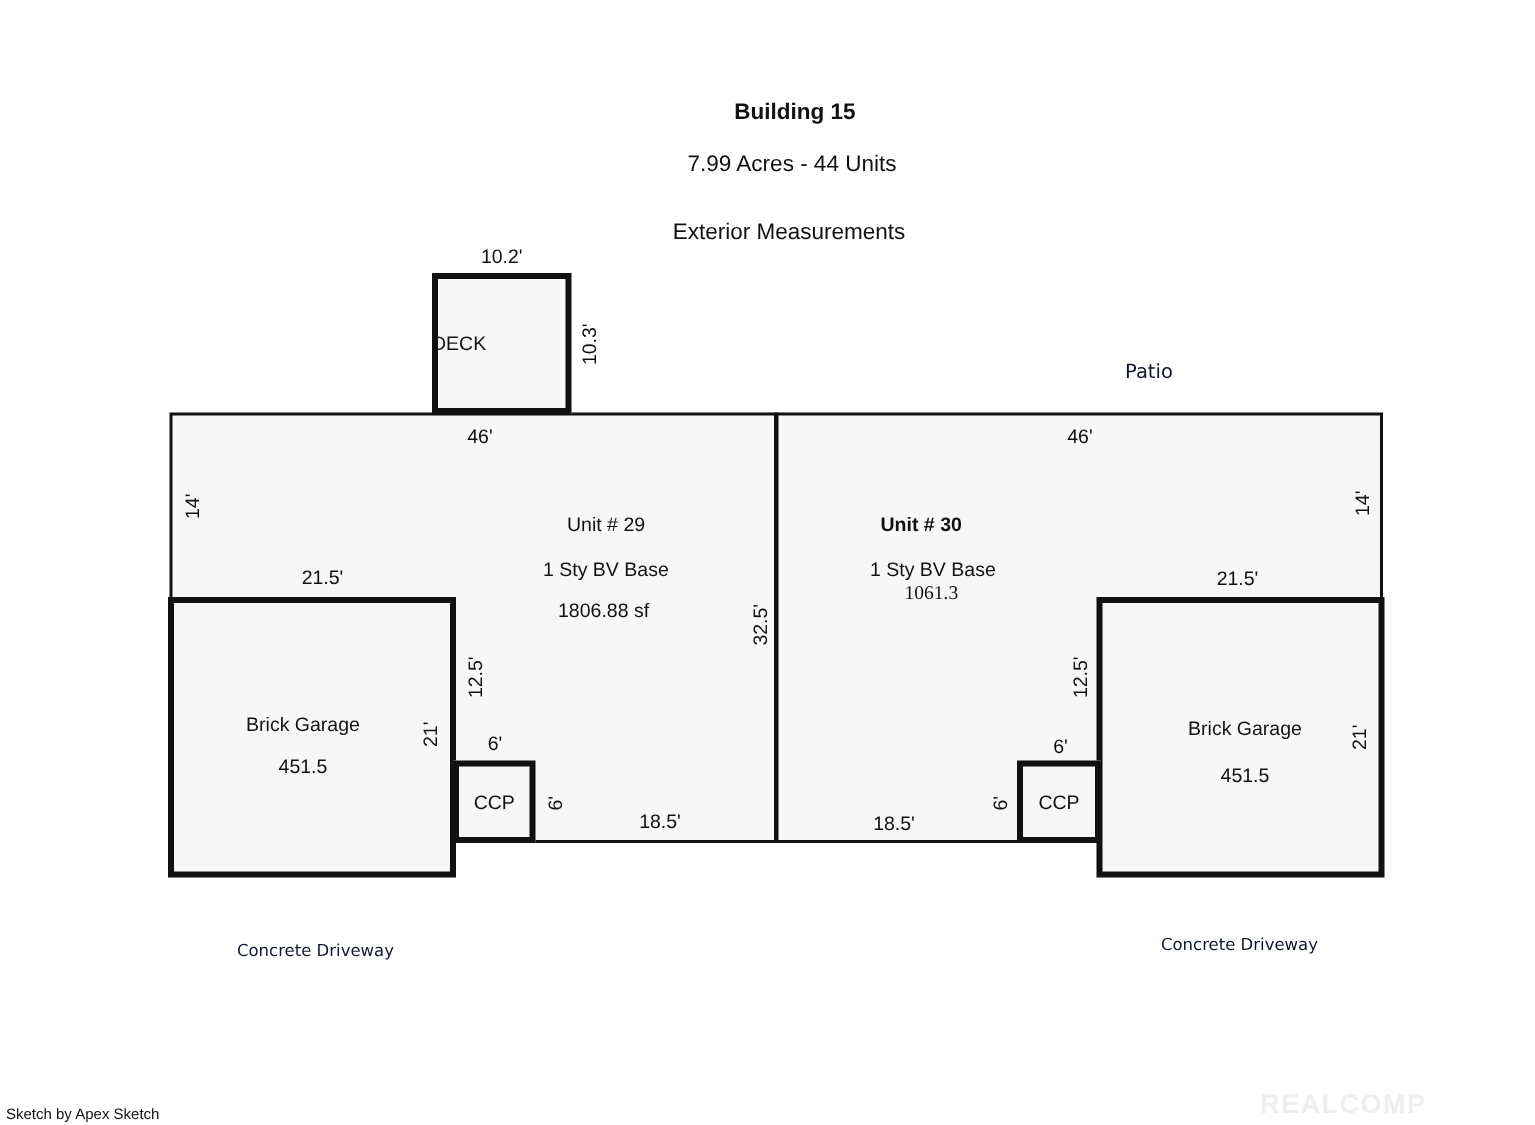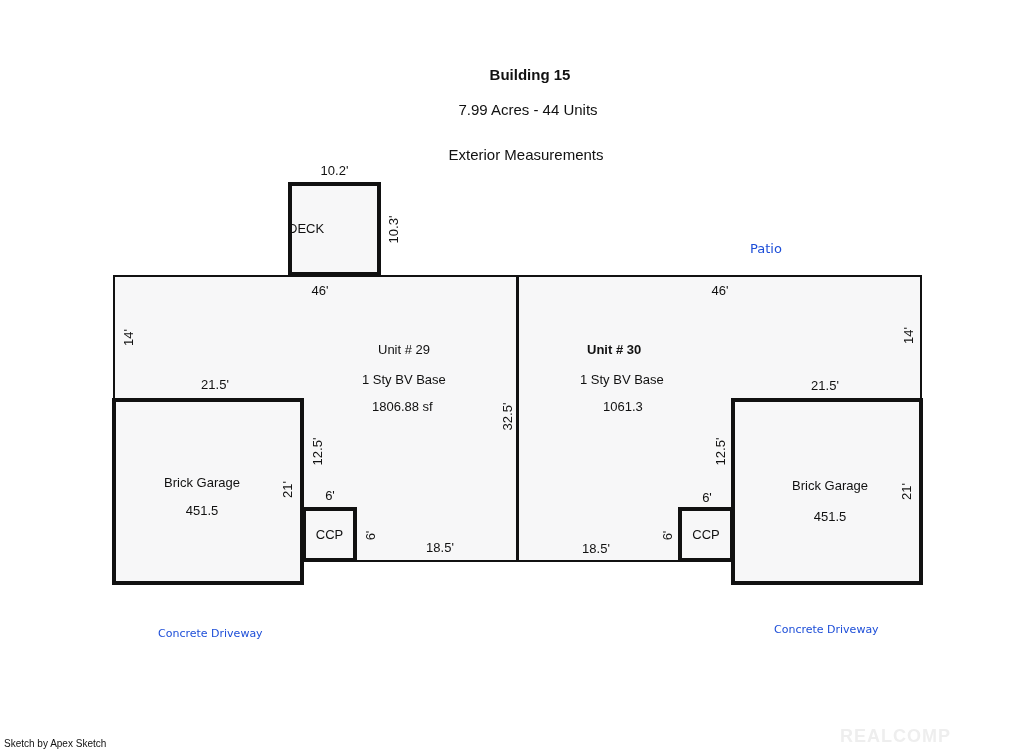--- a/index.html
+++ b/index.html
@@ -2,21 +2,21 @@
 <html><head>
 <meta charset="utf-8">
 <style>
   html, body { margin:0; padding:0; }
   body { width:1023px; height:750px; background:#ffffff; position:relative; overflow:hidden;
          font-family:"Liberation Sans", sans-serif; color:#111; }
   .abs { position:absolute; }
   .title { font-weight:bold; font-size:15px; }
   .sub { font-size:15px; }
   .lbl { font-size:13px; white-space:nowrap; }
-  .blue { color:#1d4ed8; font-family:"DejaVu Sans", sans-serif; }
+  .blue { color:#0f172a; font-family:"DejaVu Sans", sans-serif; }
   .rot { transform:rotate(-90deg); transform-origin:center center; }
   .box { position:absolute; background:#f7f7f8; box-sizing:border-box; }
   .thin { border:2px solid #111; }
   .thick { border:4px solid #111; }
   .wm { color:#eeeeee; font-weight:bold; font-size:18px; letter-spacing:1px; }
 </style>
 </head>
 <body>
 
 <div class="abs title" style="left:0;width:1060px;top:66px;text-align:center;">Building 15</div>
@@ -65,19 +65,19 @@
 
 <div class="abs lbl rot" style="left:489px;top:409px;width:36px;text-align:center;">32.5'</div>
 
 <div class="abs lbl" style="left:700px;width:40px;top:283px;text-align:center;">46'</div>
 <div class="abs lbl rot" style="left:893px;top:328px;width:30px;text-align:center;">14'</div>
 <div class="abs lbl" style="left:800px;width:50px;top:378px;text-align:center;">21.5'</div>
 <div class="abs lbl rot" style="left:703px;top:444px;width:34px;text-align:center;">12.5'</div>
 <div class="abs lbl" style="left:571px;width:50px;top:541px;text-align:center;">18.5'</div>
 <div class="abs lbl" style="left:587px;top:342px;font-weight:bold;"><span>Unit #</span> <span>30</span></div>
 <div class="abs lbl" style="left:580px;top:372px;">1 Sty BV Base</div>
-<div class="abs lbl" style="left:603px;top:399px;">1061.3</div>
+<div class="abs lbl" style="left:603px;top:387px;font-family:Liberation Serif, serif;">1061.3</div>
 
 <div class="abs blue" style="left:158px;top:627px;font-size:11px;">Concrete Driveway</div>
 <div class="abs blue" style="left:774px;top:623px;font-size:11px;">Concrete Driveway</div>
 
 <div class="abs" style="left:4px;top:738px;font-size:10px;color:#111;">Sketch by Apex Sketch</div>
 <div class="abs wm" style="left:840px;top:726px;">REALCOMP SOURCE</div>
 
 </body></html>

